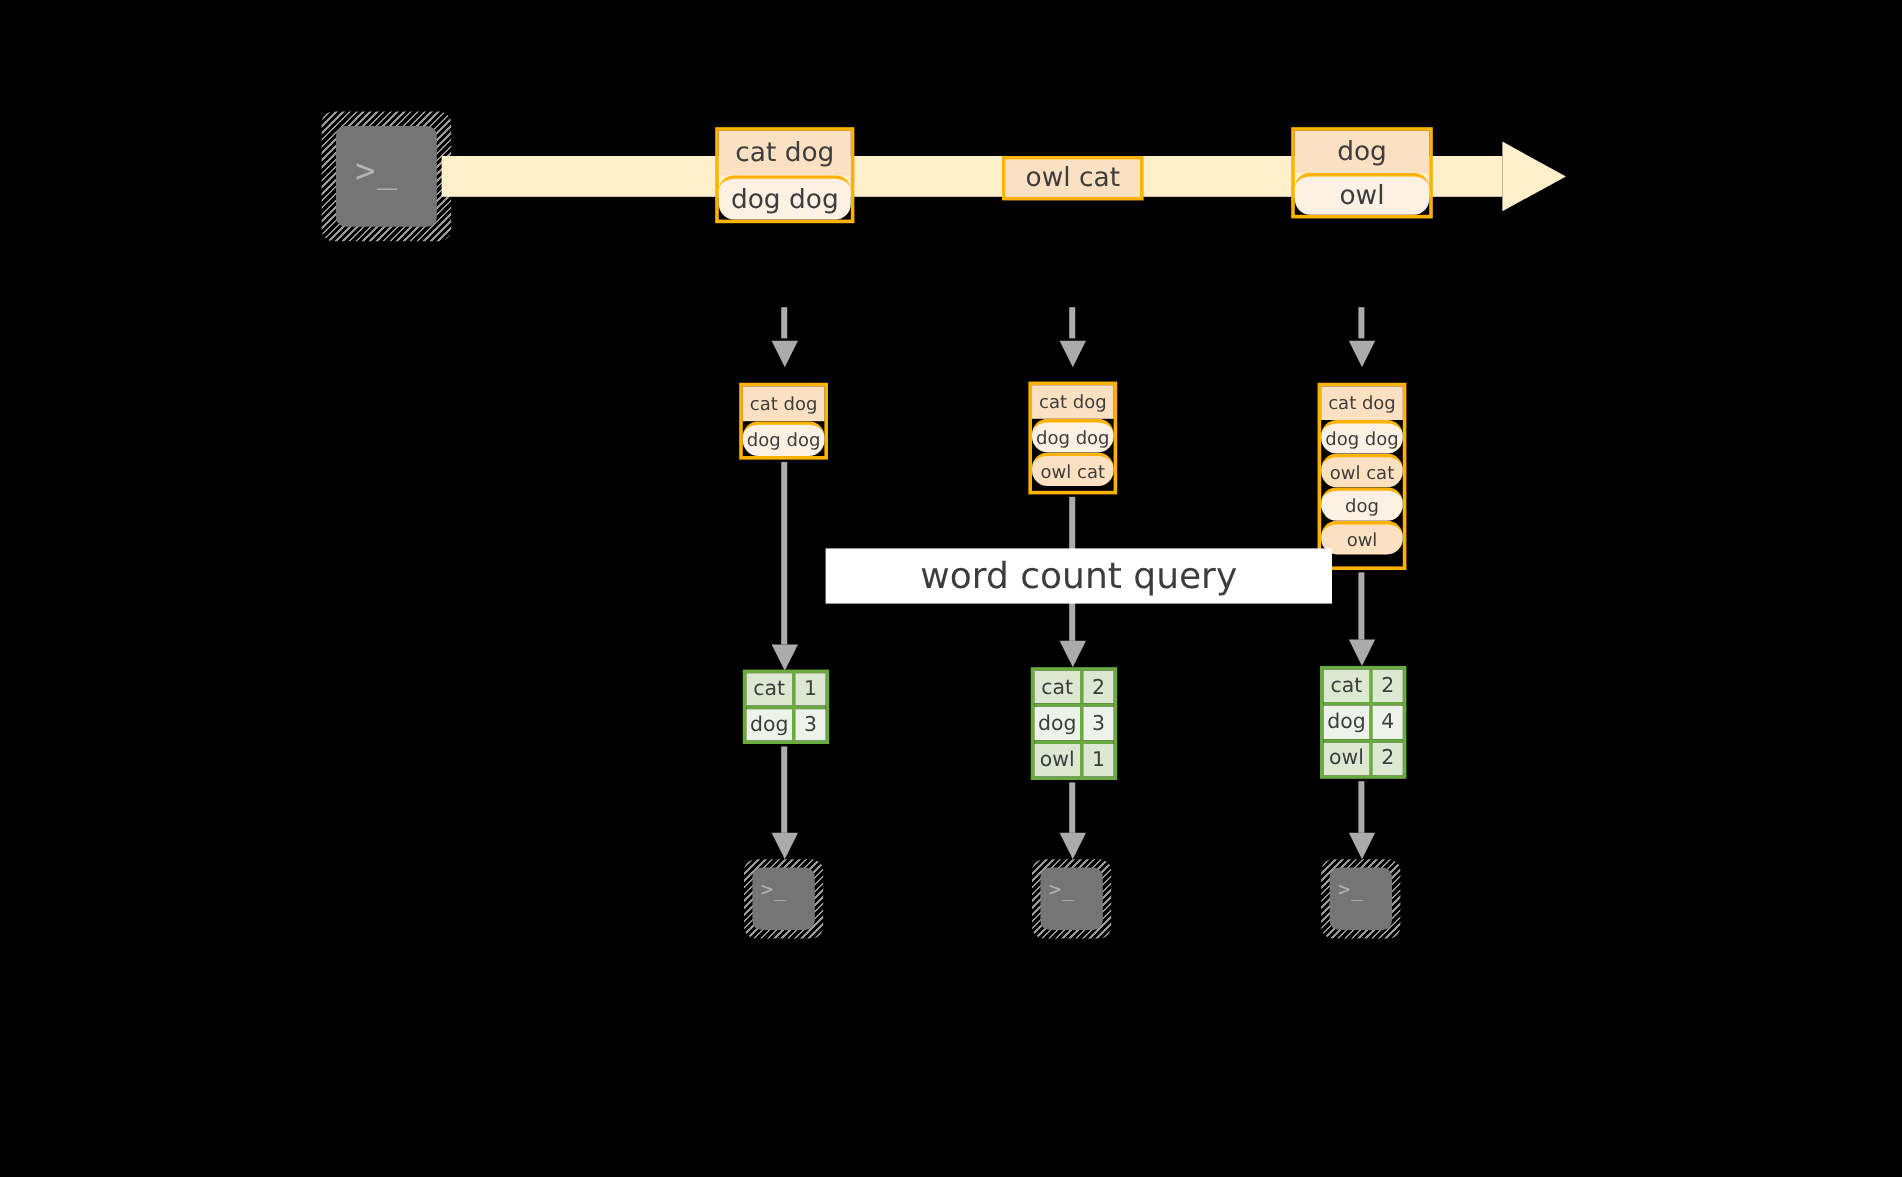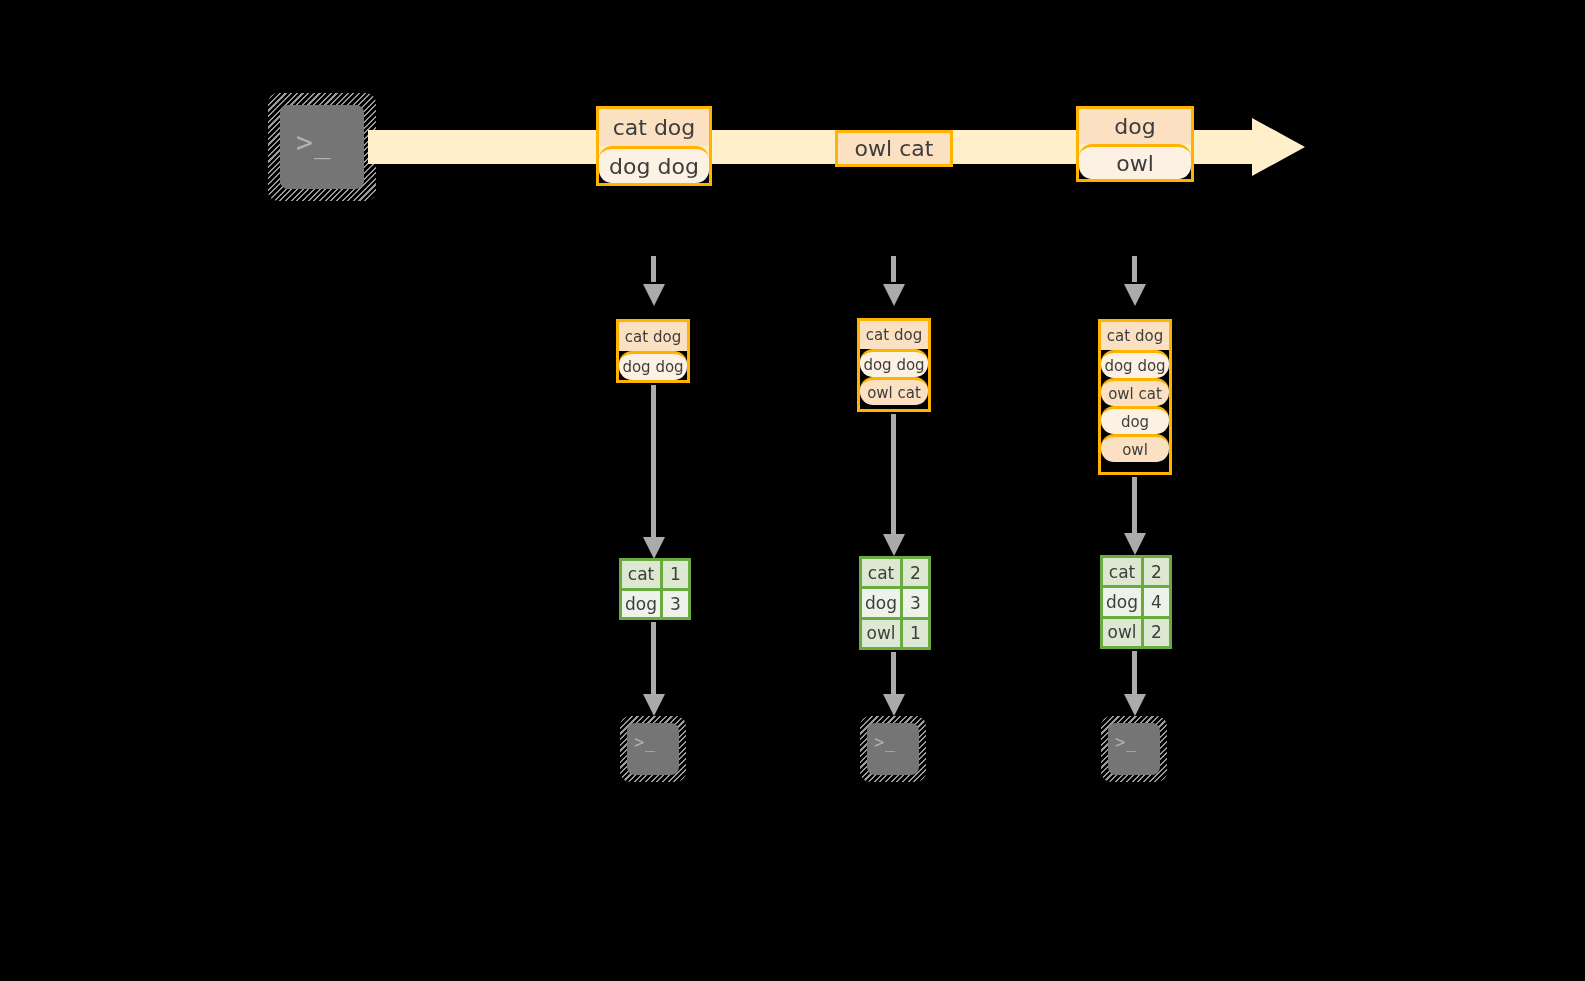--- a/index.html
+++ b/index.html
@@ -257,14 +257,17 @@
 
   <div class="gshaft" style="left:1132px; top:651px; height:43px;"></div>
   <div class="ghead" style="left:1124px; top:694px;"></div>
 
   <div class="terminal" style="left:1101px; top:716px; width:66px; height:66px;">
     <div class="hatch"></div>
     <div class="body" style="left:7px; top:7px; right:7px; bottom:7px;"></div>
     <div class="glyph" style="left:14px; top:18px; font-size:17px;">&gt;_</div>
   </div>
 
+  <div class="banner" style="left:688px; top:457px; width:422px; height:46px; font-size:30px;">
+    <span>word count query</span>
+  </div>
 
 </div>
 
 </body></html>

